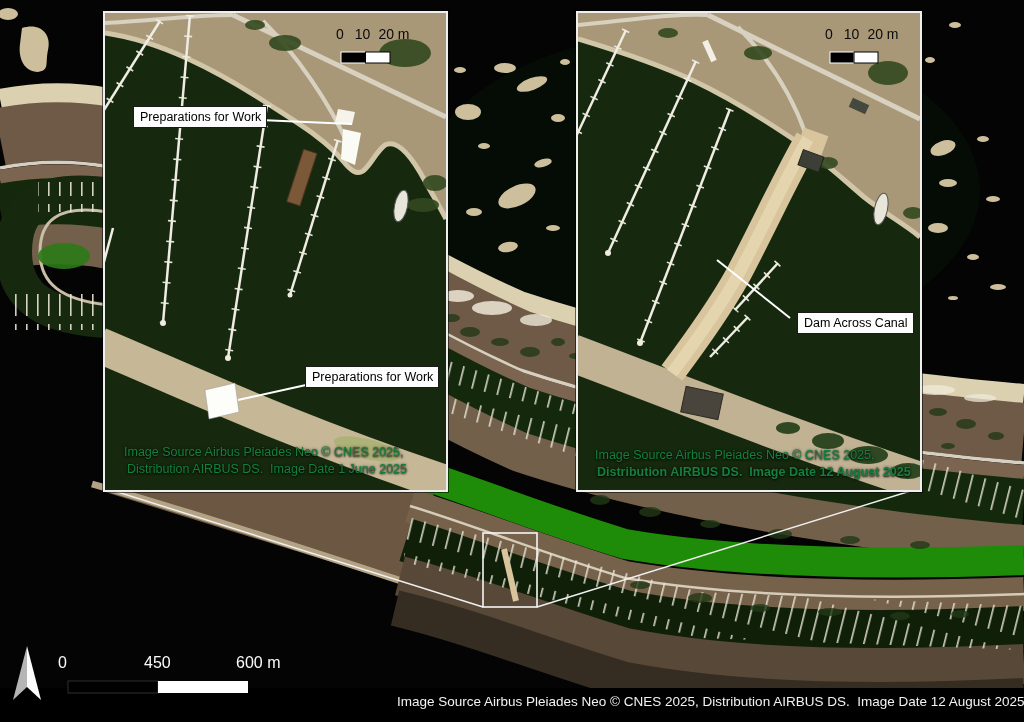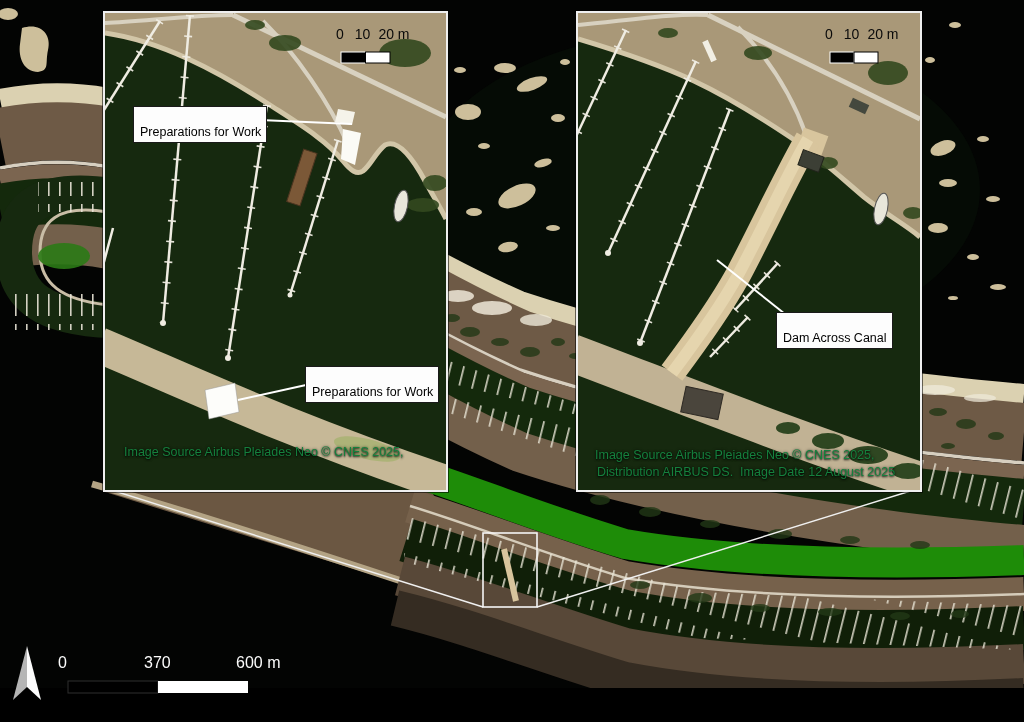--- a/index.html
+++ b/index.html
@@ -6,21 +6,21 @@
   .stage{position:relative;width:1024px;height:722px;background:#020302;overflow:hidden;
          font-family:"Liberation Sans",sans-serif;}
   .stage svg{display:block;}
   .main-svg{position:absolute;left:0;top:0;}
   .inset{position:absolute;border:2px solid #efefef;box-sizing:content-box;
          box-shadow:0 0 0 1px rgba(0,0,0,.55);}
   .inset-left{left:103px;top:11px;width:341px;height:477px;}
   .inset-right{left:576px;top:11px;width:342px;height:477px;}
   .inset svg{position:absolute;left:0;top:0;}
   .map-label{position:absolute;background:#fdfdfd;border:1px solid #1a1a1a;color:#000;
-             font-size:12.5px;line-height:14px;padding:18px 5px 3px 6px;white-space:nowrap;z-index:5;}
+             font-size:12.5px;line-height:14px;padding:3px 5px 3px 6px;white-space:nowrap;z-index:5;}
   .inset-scale-text{position:absolute;color:#0a0a0a;font-size:14px;display:flex;z-index:4;}
   .inset-scale-text span{display:inline-block;}
   .attr{position:absolute;color:#15803d;font-size:12.5px;line-height:17px;z-index:4;
         text-shadow:0 1px 2px rgba(0,0,0,.85),0 0 3px rgba(0,0,0,.6);}
   .attr-line{white-space:pre;display:block;}
   .main-attr{position:absolute;left:397px;top:694px;color:#f2f2f2;font-size:13.5px;white-space:pre;z-index:6;}
   .main-scale-label{position:absolute;color:#fbfbfb;font-size:16px;z-index:6;}
 </style>
 </head>
 <body>
@@ -149,23 +149,24 @@
       <polygon points="27,646 41,700 27,687" fill="#fcfcfc"></polygon>
     </g>
 
     <g>
       <rect x="68" y="681" width="90" height="12" fill="#000000" stroke="#2e2e2e" stroke-width="1"></rect>
       <rect x="158" y="681" width="90" height="12" fill="#ffffff"></rect>
     </g>
   </svg>
 
   <span class="main-scale-label" style="left:58px;top:654px;">0</span>
-  <span class="main-scale-label" style="left:144px;top:654px;">370</span>
+  <span class="main-scale-label" style="left:144px;top:654px;">450</span>
   <span class="main-scale-label" style="left:236px;top:654px;">600 m</span>
 
+  <div class="main-attr">Image Source Airbus Pleiades Neo © CNES 2025, Distribution AIRBUS DS.  Image Date 12 August 2025</div>
 
   <div class="inset inset-left">
     <svg width="341" height="477" viewBox="0 0 341 477">
       <rect x="0" y="0" width="341" height="477" fill="#16290f"></rect>
 
       <path d="M0,20 C55,28 110,56 168,94 C196,112 222,128 238,148 C246,158 252,162 258,158 C266,152 270,140 280,132 C292,126 306,142 320,168 C330,186 336,196 341,206 L341,0 L0,0 Z" fill="#a99878"></path>
       <path d="M0,20 C55,28 110,56 168,94 C196,112 222,128 238,148 C246,158 252,162 258,158 C266,152 270,140 280,132 C292,126 306,142 320,168 C330,186 336,196 341,206" stroke="#d2c6a8" stroke-width="5" fill="none"></path>
       <path d="M0,10 C40,8 90,2 128,2" stroke="#d8d1c0" stroke-width="4" fill="none"></path>
       <path d="M128,2 L341,104" stroke="#d8d1c0" stroke-width="5" fill="none"></path>
       <path d="M158,8 C190,40 225,90 243,132" stroke="#d8d1c0" stroke-width="4" fill="none"></path>
@@ -214,20 +215,21 @@
     </svg>
     <div class="inset-scale-text" style="left:231px;top:13px;">
       <span>0</span>
       <span style="margin-left:11px;">10</span>
       <span style="margin-left:8px;">20 m</span>
     </div>
     <div class="map-label" style="left:28px;top:93px;">Preparations for Work</div>
     <div class="map-label" style="left:200px;top:353px;">Preparations for Work</div>
     <div class="attr" style="left:19px;top:431px;">
       <span class="attr-line">Image Source Airbus Pleiades Neo © CNES 2025,</span>
+      <span class="attr-line" style="margin-left:3px;">Distribution AIRBUS DS.  Image Date 1 June 2025</span>
     </div>
   </div>
 
   <div class="inset inset-right">
     <svg width="342" height="477" viewBox="0 0 342 477">
       <rect x="0" y="0" width="342" height="477" fill="#16290f"></rect>
 
       <path d="M0,26 C40,38 82,52 116,68 C150,84 182,104 212,124 C236,140 258,160 286,184 C306,200 328,212 342,224 L342,0 L0,0 Z" fill="#a99878"></path>
       <path d="M0,26 C40,38 82,52 116,68 C150,84 182,104 212,124 C236,140 258,160 286,184 C306,200 328,212 342,224" stroke="#d2c6a8" stroke-width="5" fill="none"></path>
       <path d="M0,12 C45,8 95,0 130,2" stroke="#d8d1c0" stroke-width="4" fill="none"></path>
@@ -284,20 +286,20 @@
       <g>
         <rect x="252" y="39" width="24" height="11" fill="#000" stroke="#fff" stroke-width="1"></rect>
         <rect x="276" y="39" width="24" height="11" fill="#fff" stroke="#000" stroke-width="1"></rect>
       </g>
     </svg>
     <div class="inset-scale-text" style="left:247px;top:13px;">
       <span>0</span>
       <span style="margin-left:11px;">10</span>
       <span style="margin-left:8px;">20 m</span>
     </div>
-    <div class="map-label" style="left:198px;top:299px;">Dam Across Canal</div>
+    <div class="map-label" style="left:219px;top:299px;">Dam Across Canal</div>
     <div class="attr" style="left:17px;top:434px;">
       <span class="attr-line">Image Source Airbus Pleiades Neo © CNES 2025,</span>
-      <span class="attr-line" style="margin-left:2px;">Distribution AIRBUS DS.  Image Date 12 August 2025</span>
+      <span class="attr-line" style="margin-left:2px;font-weight:bold;">Distribution AIRBUS DS.  Image Date 12 August 2025</span>
     </div>
   </div>
 
 </div>
 
 </body></html>

